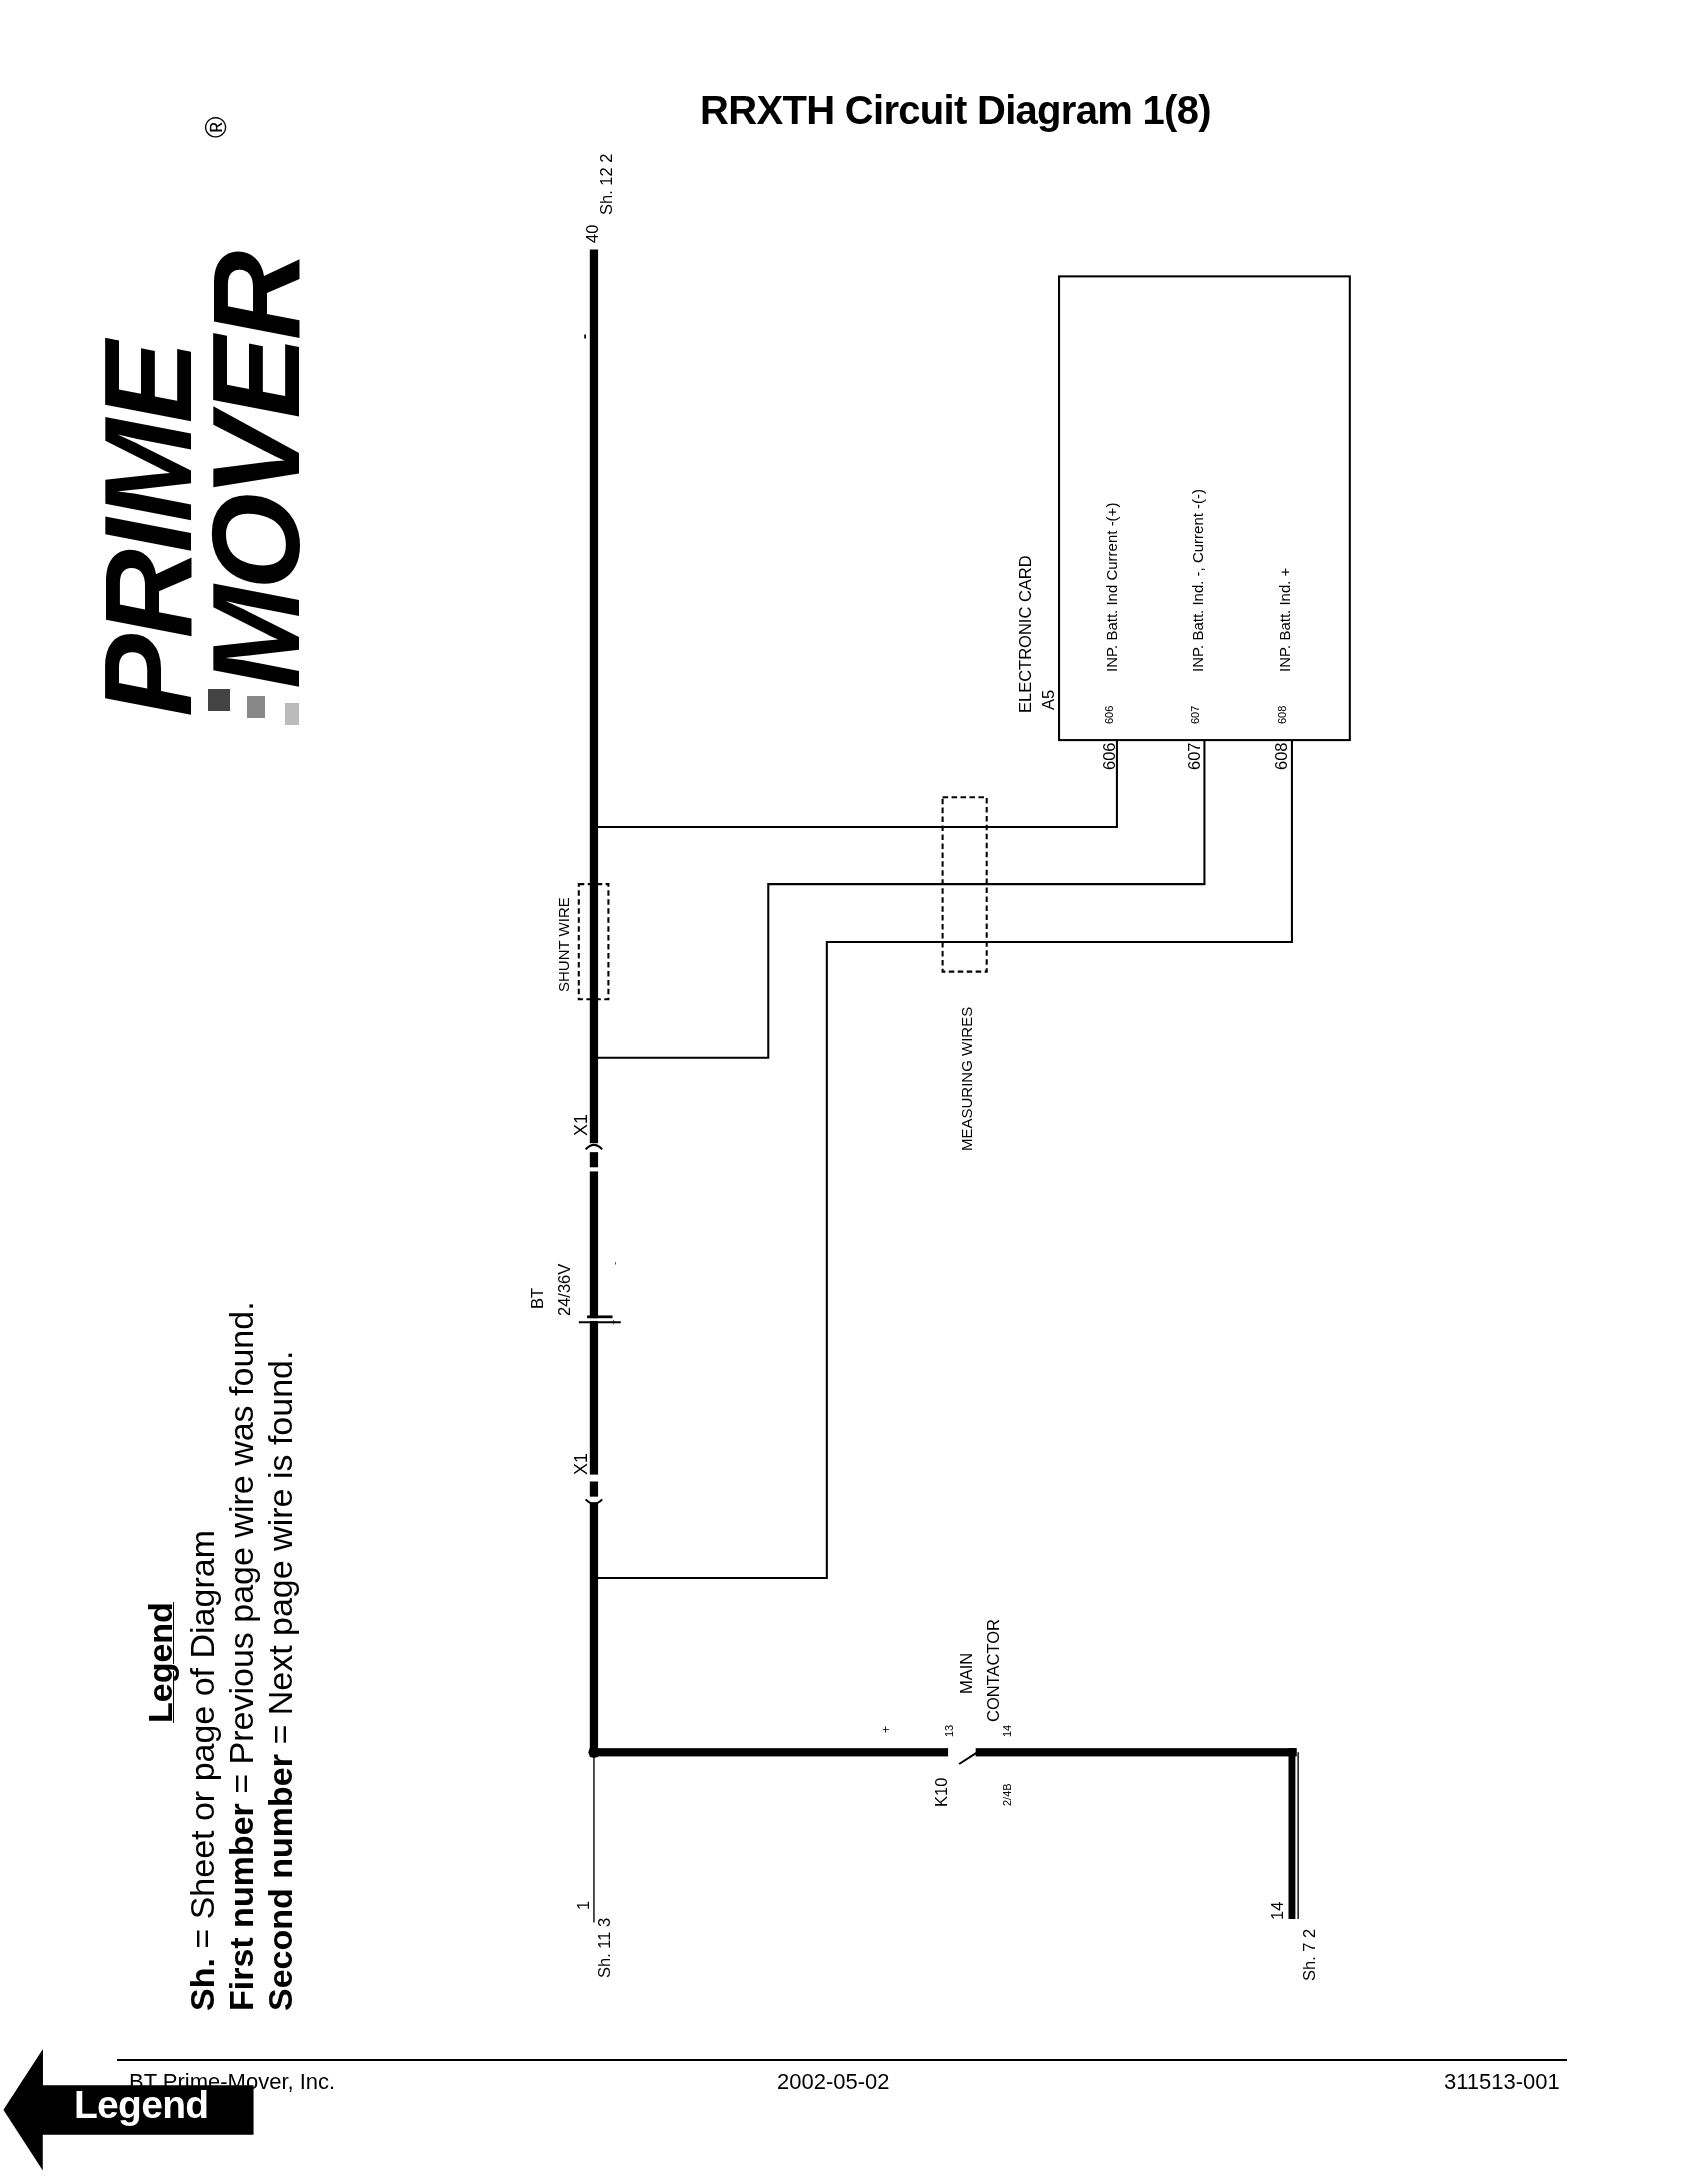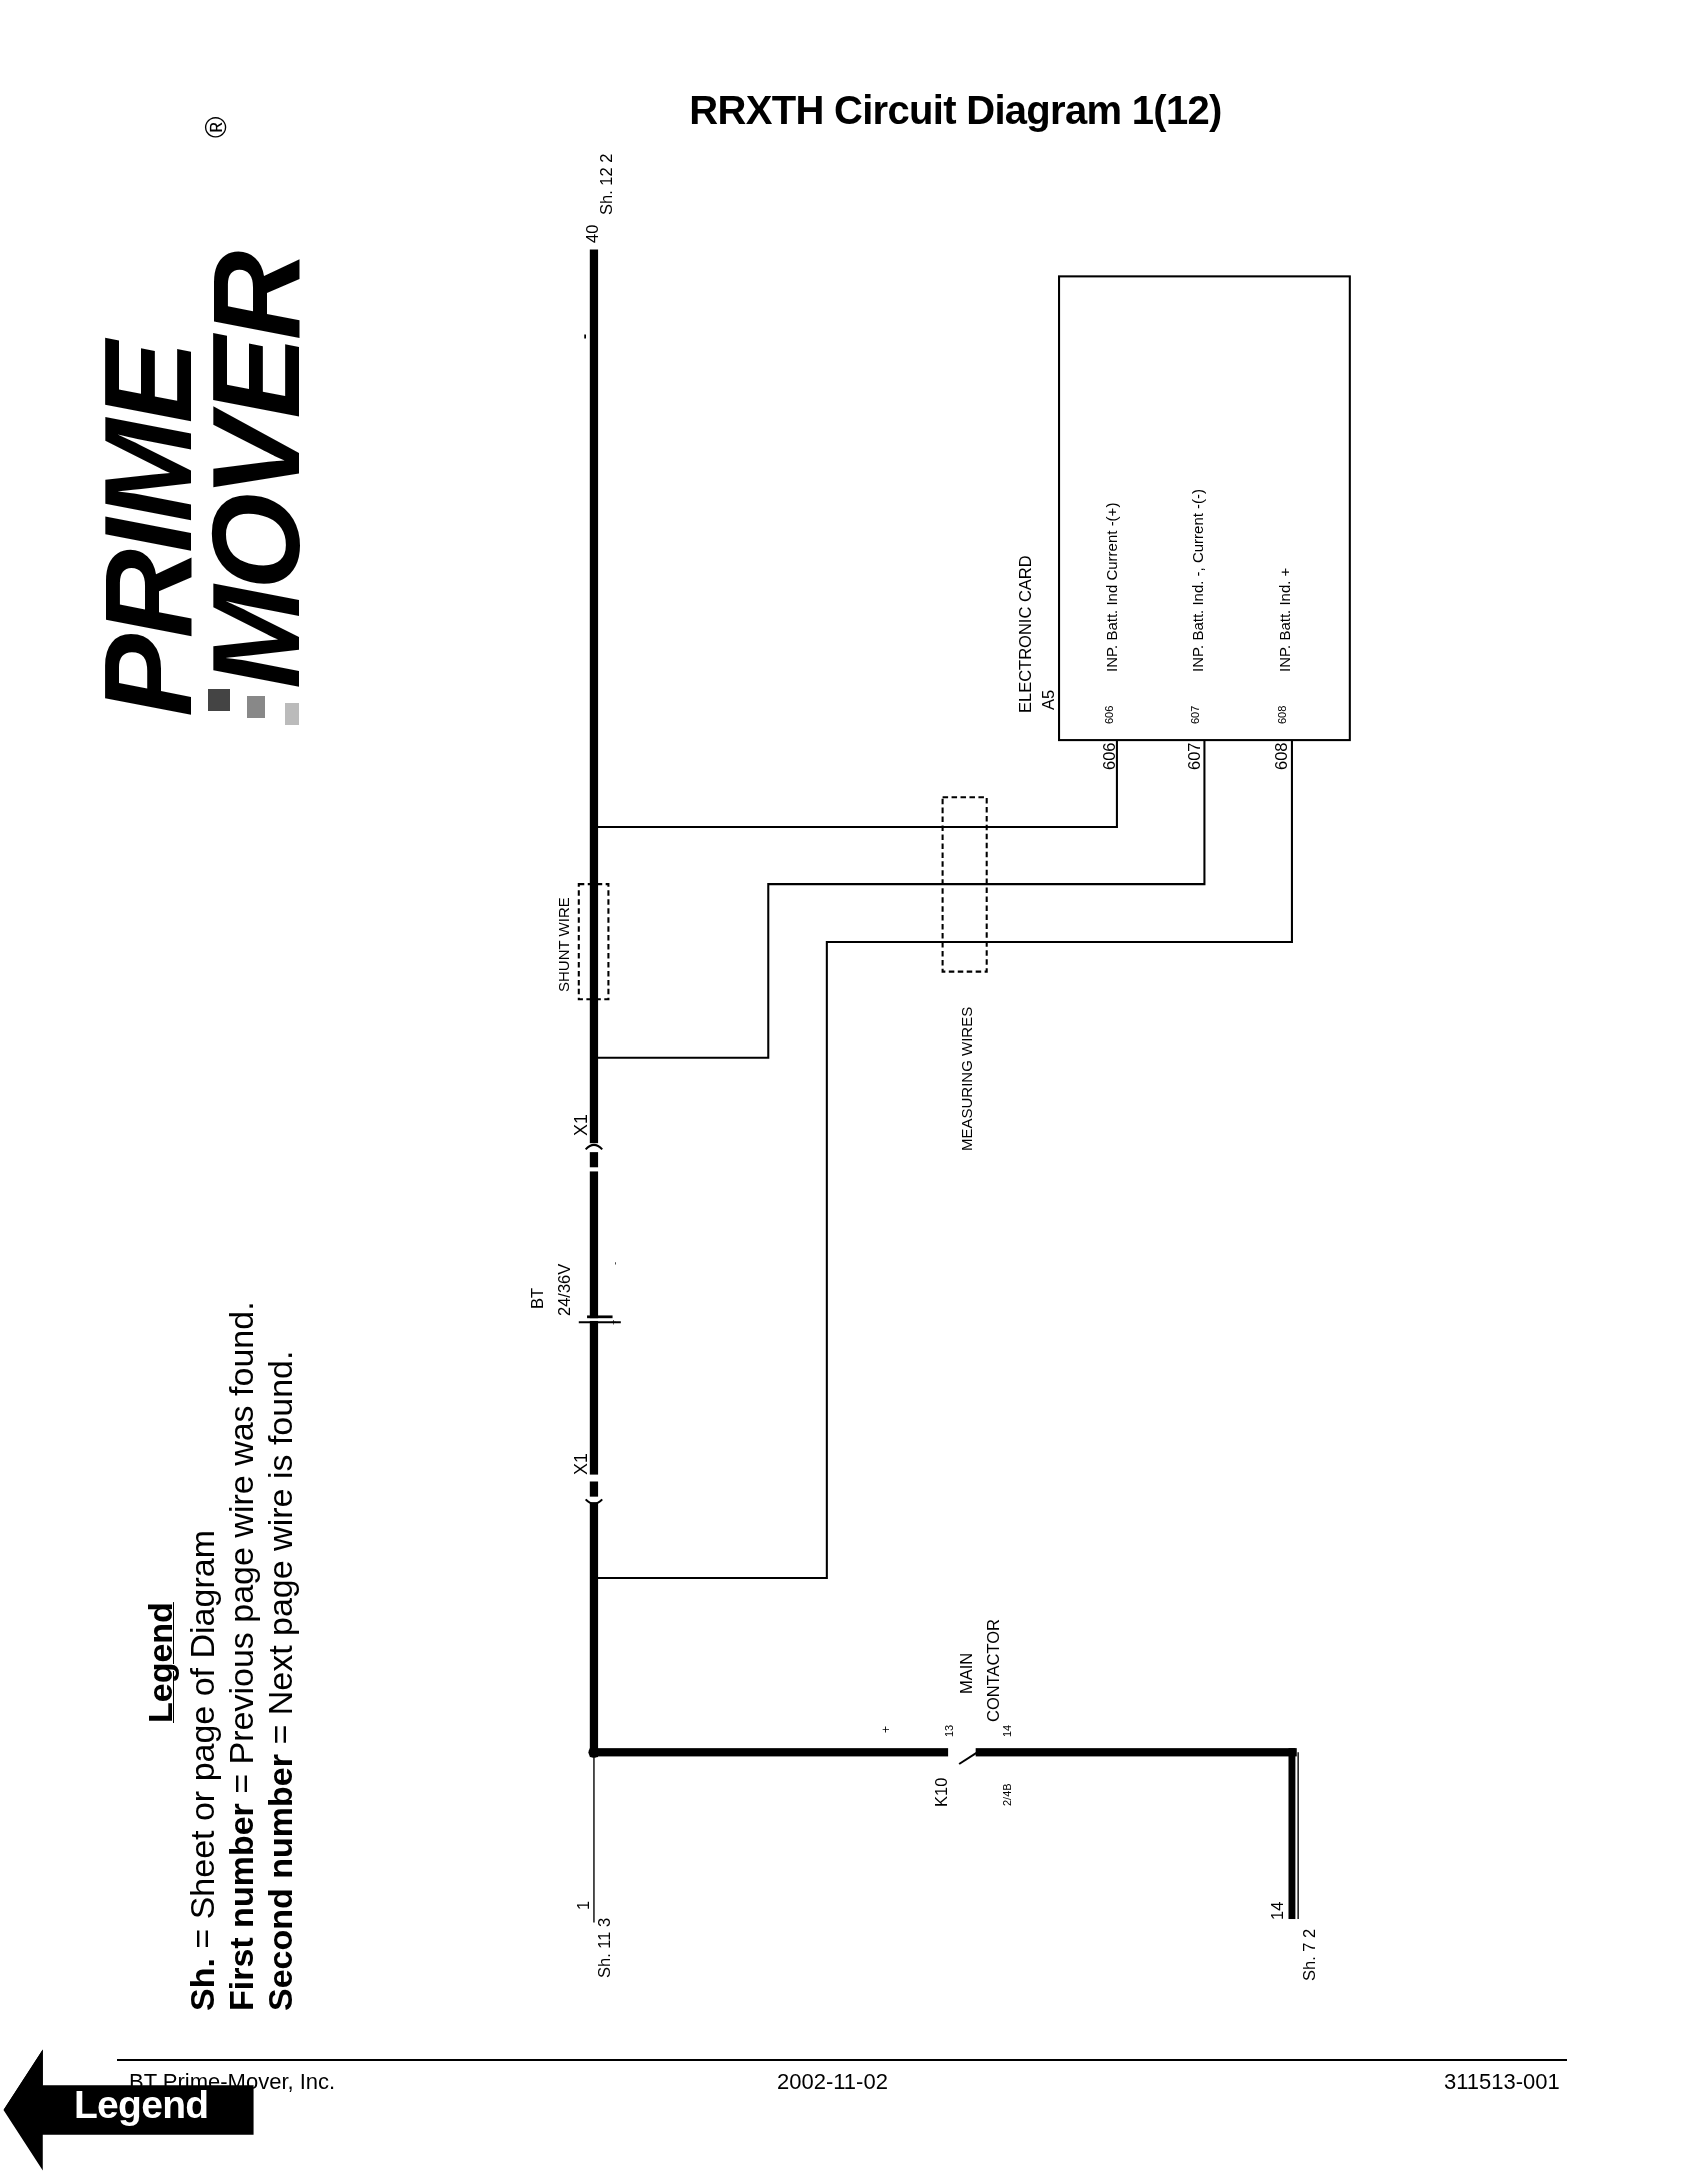--- a/index.html
+++ b/index.html
@@ -12,21 +12,21 @@
   .logo-text { font-family:"Liberation Sans", sans-serif; font-weight:900; font-style:italic; letter-spacing:-4.1px; }
   #footer-line { position:absolute; left:117px; top:2059px; width:1450px; height:2.1px; background:#000; }
   .footer-txt { position:absolute; top:2069px; font-size:22px; font-family:"Liberation Sans", sans-serif;margin-left:13px; }
   #return-btn { position:absolute; left:0; top:2048px; width:255px; height:124px; cursor:pointer; }
   #return-label { position:absolute; left:74px; top:2083px; font-size:39px; font-weight:bold; color:#fff; font-family:"Liberation Sans", sans-serif; letter-spacing:-0.7px; }
   .legend { font-size:34px; }
 </style>
 </head>
 <body>
 
-<div id="title" class="abs">RRXTH Circuit Diagram 1(12)</div>
+<div id="title" class="abs">RRXTH Circuit Diagram 1(8)</div>
 
 <div>
   <div class="rot logo-text" style="left:93px; top:717px; font-size:124px; line-height:110px;">PRIME</div>
   <div class="rot logo-text" style="left:201px; top:689px; font-size:124px; line-height:110px;">MOVER</div>
   <div class="rot" style="left:200px; top:138px; font-size:29px;">®</div>
   <div class="abs" style="left:208px; top:689px; width:20.7px; width:22px; height:22px; background:#444;"></div>
   <div class="abs" style="left:247px; top:696px; width:18px; height:22px; background:#888;"></div>
   <div class="abs" style="left:285px; top:703px; width:13.8px; height:22px; background:#bbb;"></div>
 </div>
 
@@ -126,21 +126,21 @@
   <div class="rot lbl" style="left:1189px; top:672px; font-size:15px;">INP. Batt. Ind. -, Current -(-)</div>
   <div class="rot lbl" style="left:1185px; top:770px; font-size:16.5px;">607</div>
 
   <div class="rot lbl" style="left:1276px; top:724px; font-size:11px;">608</div>
   <div class="rot lbl" style="left:1276px; top:672px; font-size:15px;">INP. Batt. Ind. +</div>
   <div class="rot lbl" style="left:1272px; top:770px; font-size:16.5px;">608</div>
 </div>
 
 <div id="footer-line"></div>
 <div class="footer-txt" style="left:116px;">BT Prime-Mover, Inc.</div>
-<div class="footer-txt" style="left:764px;">2002-11-02</div>
+<div class="footer-txt" style="left:764px;">2002-05-02</div>
 <div class="footer-txt" style="left:1431px;">311513-001</div>
 
 <div id="return-btn">
   <svg width="255" height="124" viewBox="0 0 370 180">
     <polygon points="5,90 62,2 62,54 148,54 148,54 148,54 62,54" fill="#000"></polygon>
     <polygon points="5,90 62,2 62,54 368,54 368,126 62,126 62,178" fill="#000"></polygon>
   </svg>
 </div>
 <div id="return-label">Legend</div>
 

